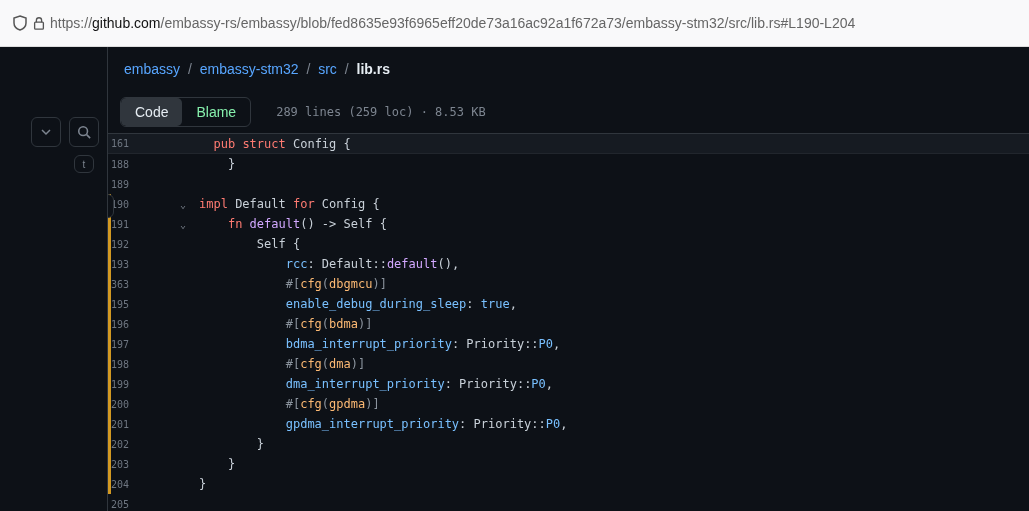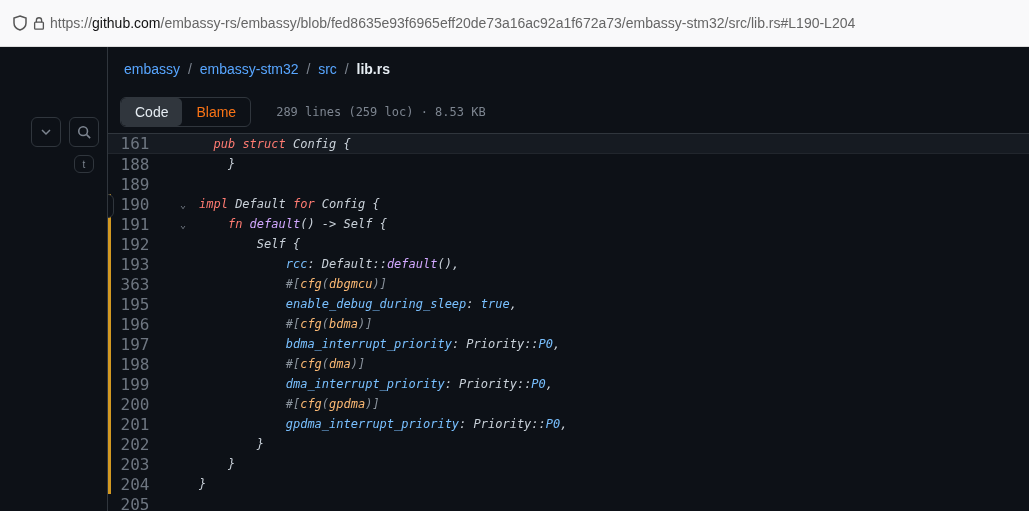--- a/index.html
+++ b/index.html
@@ -13,32 +13,32 @@
 .lrow { display:flex; gap:8px; }
 .sqbtn { width:30px; height:30px; border:1px solid #30363d; border-radius:6px; background:#0d1117; display:flex; align-items:center; justify-content:center; color:#7d8590; font-size:13px; }
 .tbadge { width:20px; height:18px; border:1px solid #30363d; border-radius:6px; display:flex; align-items:center; justify-content:center; font-size:10px; color:#7d8590; margin-right:5px; }
 .content { flex:1; overflow:hidden; }
 .crumbs { padding:14px 16px; font-size:14px; }
 .crumbs a { color:#58a6ff; text-decoration:none; }
 .crumbs .sep { color:#7d8590; margin:0 4px; }
 .crumbs .cur { color:#e6edf3; font-weight:600; }
 .toolbar { display:flex; align-items:center; padding:6px 12px; border-bottom:1px solid #30363d; }
 .tabgroup { display:flex; border:1px solid #30363d; border-radius:6px; overflow:hidden; }
-.tab { padding:6px 14px; font-size:14px; color:#f97316; }
+.tab { padding:6px 14px; font-size:14px; color:#86efac; }
 .tab.active { background:#30363d; color:#e6edf3; border-radius:5px; }
 .stats { margin-left:25px; font-size:12px; color:#7d8590; font-family:ui-monospace,SFMono-Regular,Menlo,monospace; }
 .codewrap { position:relative; font-family:ui-monospace,SFMono-Regular,Menlo,Consolas,monospace; font-size:12px; }
 .ellbtn { position:absolute; left:-18px; top:60px; width:24px; height:24px; border:1px solid #30363d; border-radius:6px; background:#0d1117; color:#7d8590; display:flex; align-items:center; justify-content:center; font-size:12px; z-index:2; }
 .row { display:flex; height:20px; align-items:center; }
 .row.sticky { background:#161b22; border-bottom:1px solid #21262d; }
-.gut { width:62px; text-align:center; padding-right:14px; color:#6e7681; font-size:16px; user-select:none; }
+.gut { width:62px; text-align:left; padding-right:14px; color:#6e7681; font-size:10px; user-select:none; }
 .fold { width:20px; color:#7d8590; text-align:center; font-size:10px; }
 .hl { width:3px; align-self:stretch; }
 .hl.on { background:#d29922; }
-.txt { padding-left:6px; white-space:pre; color:#c9d1d9;font-style:italic; }
+.txt { padding-left:6px; white-space:pre; color:#c9d1d9; }
 .kw { color:#ff7b72; }
 .fn { color:#d2a8ff; }
 .str { color:#79c0ff; }
 .attr { color:#fdba74; }
 .dim { color:#8b949e; }
 </style>
 </head>
 <body>
 
 <div class="url-bar">

